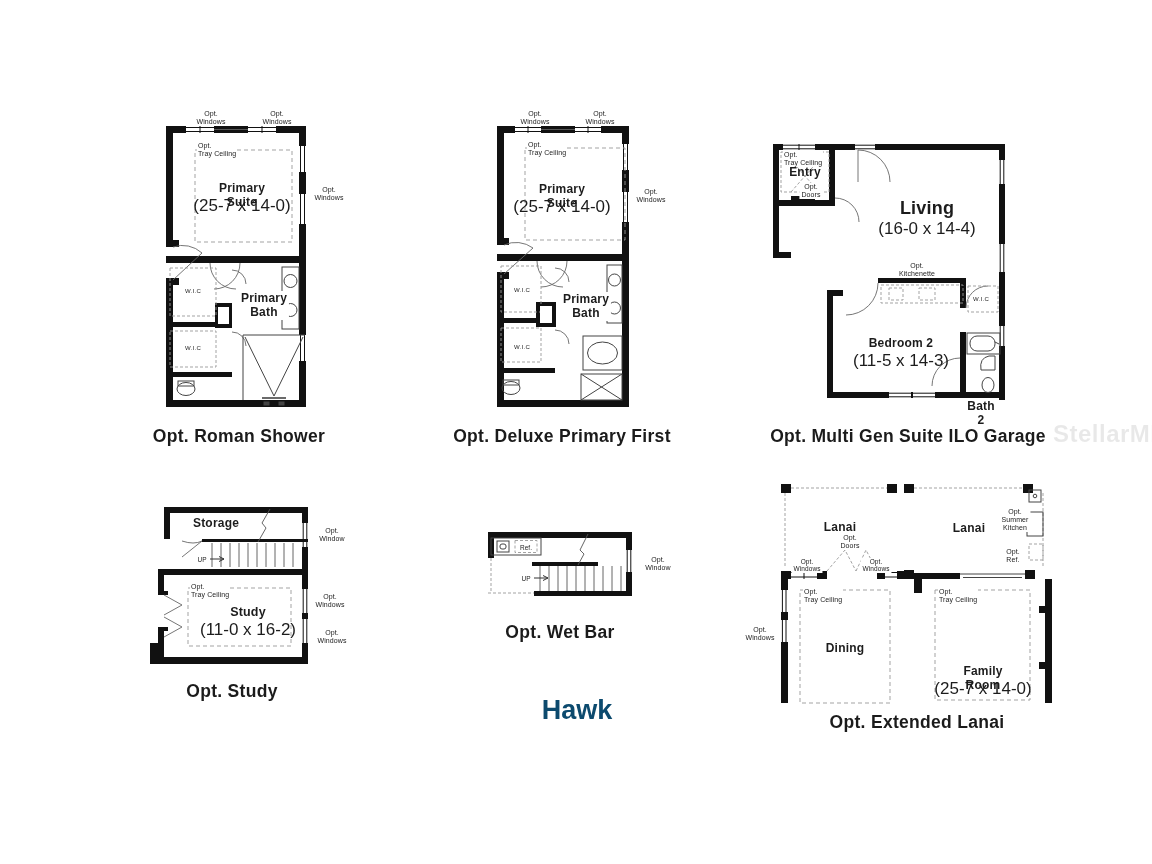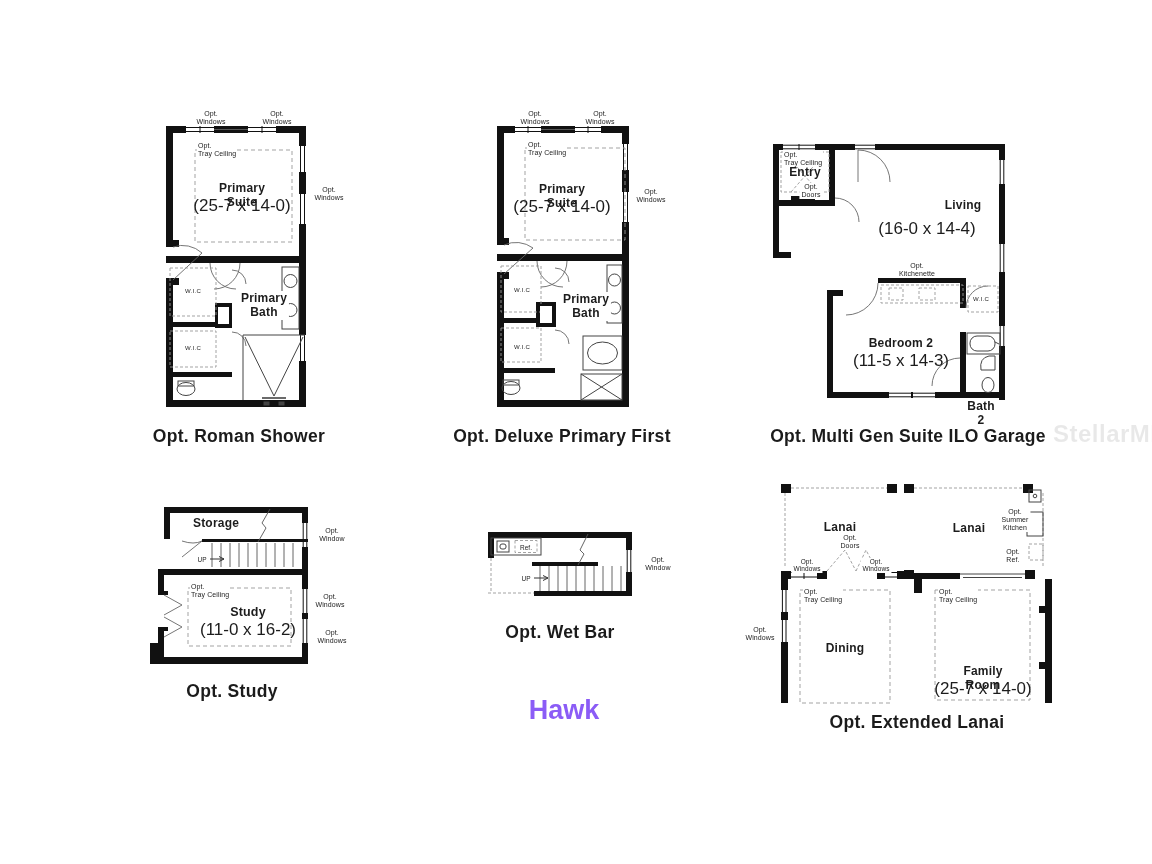--- a/index.html
+++ b/index.html
@@ -12,22 +12,22 @@
   .lbl.left{transform:none;text-align:left;background:#fff;padding:0 1px;}
   .room{position:absolute;font-size:12px;font-weight:700;color:#1c1c1c;text-align:center;
         white-space:pre-line;transform:translateX(-50%);line-height:1.2;letter-spacing:.2px;}
   .dims{position:absolute;font-size:17px;font-weight:400;color:#1c1c1c;text-align:center;
         transform:translateX(-50%);white-space:nowrap;}
   .wic{position:absolute;font-size:6px;color:#222;transform:translate(-50%,-50%);letter-spacing:.3px;}
   .tiny{font-size:6.5px;}
   .bg{background:#fff;padding:0 2px;}
   .caption{position:absolute;font-size:17.5px;font-weight:600;color:#1b1b1b;
            transform:translateX(-50%);white-space:nowrap;letter-spacing:.3px;}
-  .title{position:absolute;left:564px;top:694px;transform:translateX(-50%);
-         text-align:center;font-weight:700;font-size:27px;line-height:33px;color:#8b5cf6;white-space:pre-line;}
+  .title{position:absolute;left:577px;top:694px;transform:translateX(-50%);
+         text-align:center;font-weight:700;font-size:27px;line-height:33px;color:#0c4a6e;white-space:pre-line;}
   .watermark{position:absolute;left:1053px;top:420px;font-size:24px;font-weight:700;
              color:rgba(0,0,0,0.09);letter-spacing:.5px;white-space:nowrap;}
   .up{position:absolute;font-size:6.5px;color:#222;transform:translate(-50%,-50%);font-weight:400;}
 </style>
 </head>
 <body>
 
 <div id="canvas">
 
   <div class="plan" style="left:152px;top:120px;width:168px;height:290px;">
@@ -272,21 +272,21 @@
       </g>
       <g fill="none" stroke="#444" stroke-width="1">
         <ellipse cx="231" cy="247" rx="6" ry="7.5"></ellipse>
       </g>
     </svg>
     <div class="lbl left" style="left:26px;top:13px;">Opt.
 Tray Ceiling</div>
     <div class="room" style="left:48px;top:27px;">Entry</div>
     <div class="lbl bg" style="left:54px;top:45px;">Opt.
 Doors</div>
-    <div class="room" style="left:170px;top:60px;font-size:12px;margin-left:36px;">Living</div>
+    <div class="room" style="left:170px;top:60px;font-size:18px;">Living</div>
     <div class="dims" style="left:170px;top:75px;margin-top:6px;">(16-0 x 14-4)</div>
     <div class="lbl bg" style="left:160px;top:124px;">Opt.
 Kitchenette</div>
     <div class="wic" style="left:224px;top:161px;">W.I.C</div>
     <div class="room" style="left:144px;top:198px;">Bedroom 2</div>
     <div class="dims" style="left:144px;top:213px;">(11-5 x 14-3)</div>
     <div class="room bg" style="left:224px;top:227px;margin-top:34px;">Bath 2</div>
   </div>
   <div class="caption" style="left:908px;top:426px;">Opt. Multi Gen Suite ILO Garage</div>
 

